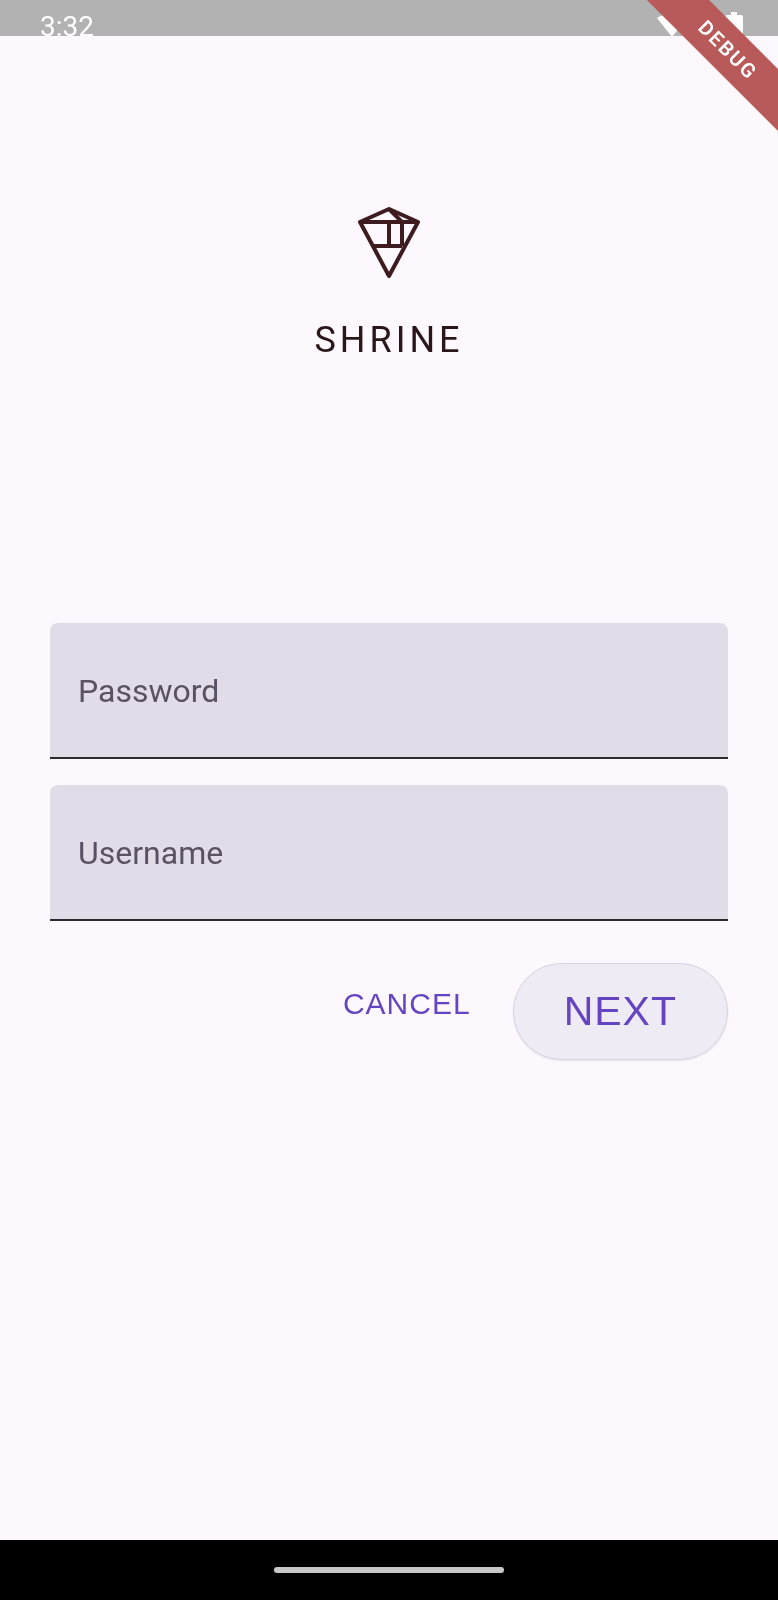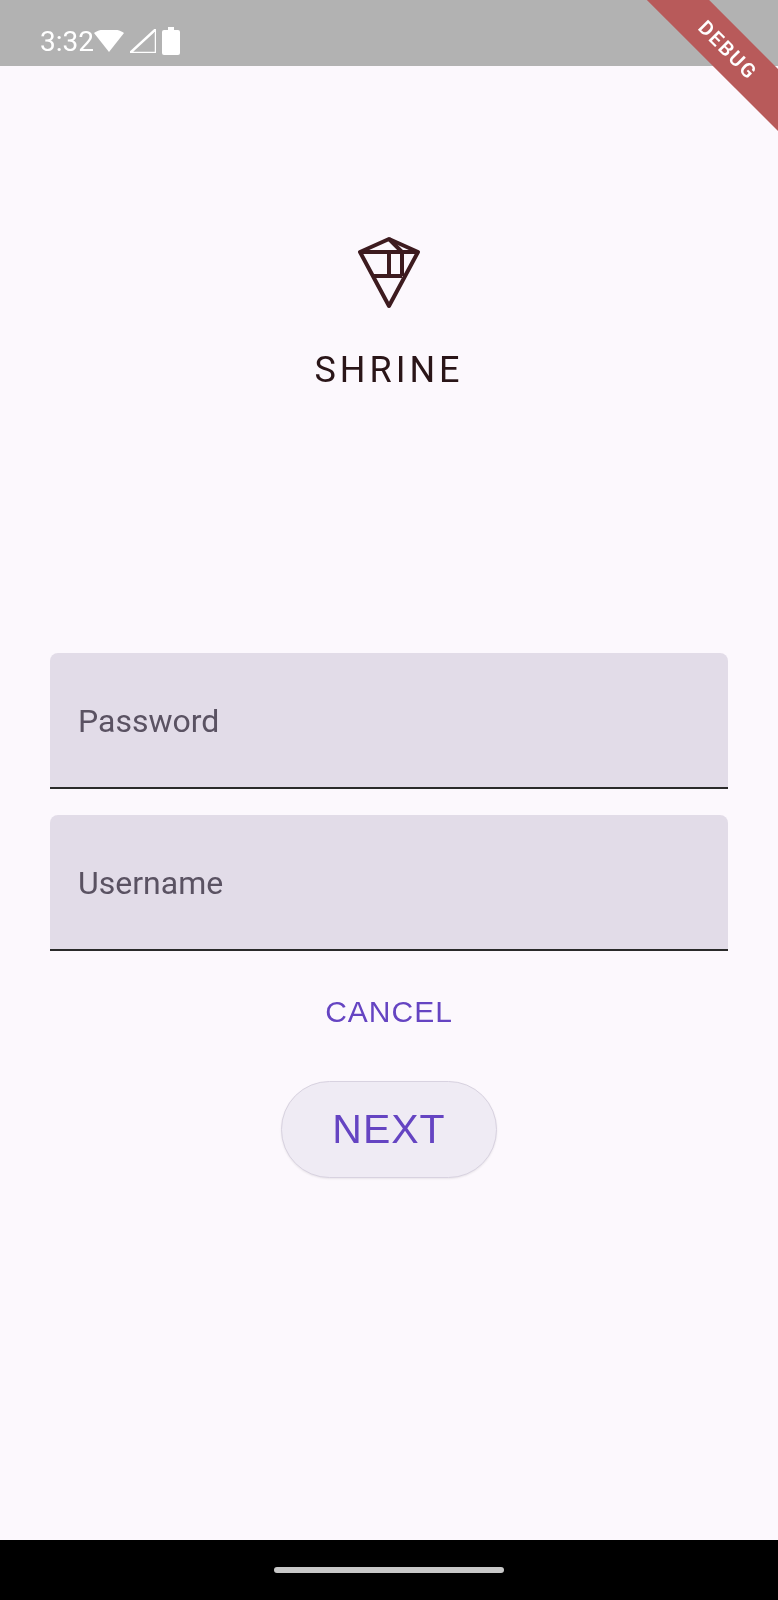--- a/index.html
+++ b/index.html
@@ -9,24 +9,24 @@
     }
     body {
       width: 778px;
       height: 1600px;
       font-family: -apple-system, BlinkMacSystemFont, 'Segoe UI', Roboto, sans-serif;
       background: #fcf8fd;
       position: relative;
       overflow: hidden;
     }
     .status-bar {
-      height: 66px;
+      height: 36px;
       background: #b2b2b2;
       display: flex;
-      justify-content: flex-start;
+      justify-content: space-between;
       align-items: center;
       padding: 16px 35px 0 40px;
     }
     .status-time {
       color: #fff;
       font-size: 28px;
       font-weight: 400;
     }
     .status-icons {
       display: flex;
@@ -100,21 +100,20 @@
       font-size: 32px;
       color: #5a5262;
       pointer-events: none;
     }
     .button-row {
       display: flex;
       justify-content: flex-end;
       align-items: center;
       gap: 18px;
       margin-top: 10px;
-      flex-direction: column;
     }
     .text-button {
       background: transparent;
       border: none;
       font-size: 30px;
       font-weight: 500;
       letter-spacing: 1px;
       color: #6544c2;
       padding: 18px 24px;
       cursor: pointer;

